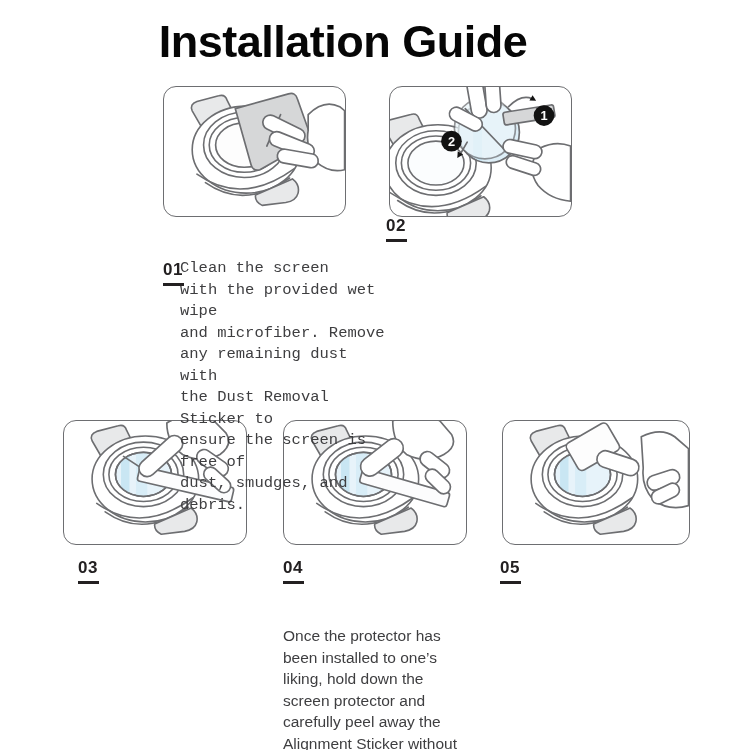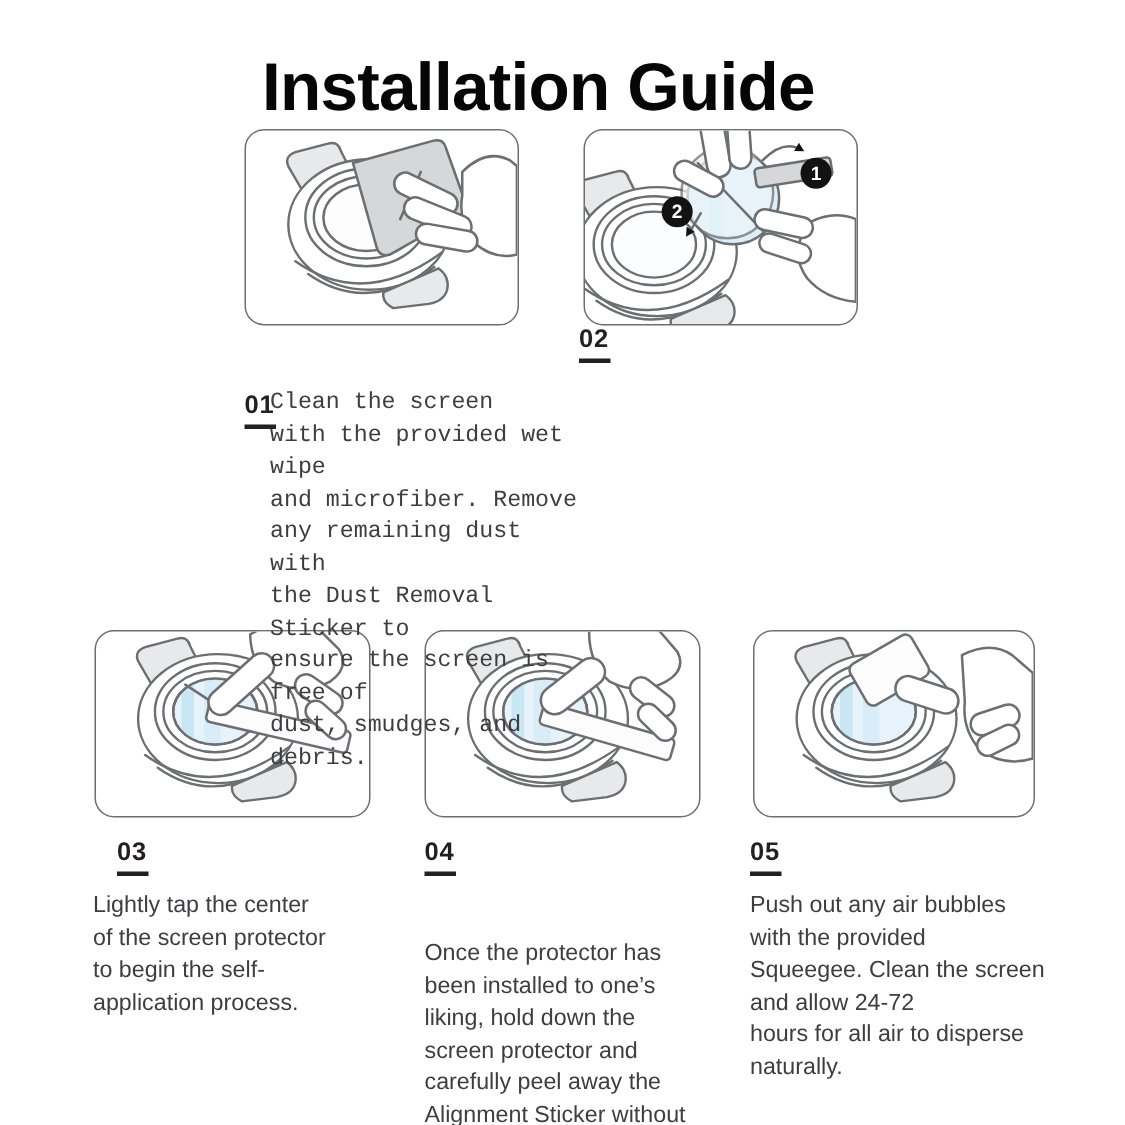--- a/index.html
+++ b/index.html
@@ -2,21 +2,21 @@
 <html lang="en"><head>
 <meta charset="utf-8">
 <style>
   html,body{margin:0;padding:0;}
   body{
     width:750px;height:750px;background:#ffffff;position:relative;overflow:hidden;
     font-family:"Liberation Sans", sans-serif;
   }
   .page{position:absolute;inset:0;}
   .title{
-    position:absolute;top:16px;left:0;width:686px;margin:16px;text-align:center;
+    position:absolute;top:16px;left:0;width:686px;margin:0;text-align:center;
     font-size:45px;font-weight:700;color:#060606;letter-spacing:-.5px;
   }
   .illus{
     position:absolute;border:1.6px solid #6d6e71;border-radius:13px;
     background:#fff;box-sizing:border-box;overflow:hidden;
   }
   .illus svg{width:100%;height:100%;display:block;}
   .b1{left:163px;top:86px;width:183px;height:131px;}
   .b2{left:389px;top:86px;width:183px;height:131px;}
   .b3{left:63px; top:420px;width:184px;height:125px;}
@@ -211,31 +211,21 @@
   <div class="step-label l4">04</div>
   <div class="step-label l5">05</div>
 
   <div class="step-text t1">Clean the screen
 with the provided wet wipe
 and microfiber. Remove
 any remaining dust with
 the Dust Removal Sticker to
 ensure the screen is free of
 dust, smudges, and debris.</div>
-  <div class="step-text t3">Lightly tap the center
-of the screen protector
-to begin the self-
-application process.</div>
   <div class="step-text t4">Once the protector has
 been installed to one’s
 liking, hold down the
 screen protector and
 carefully peel away the
 Alignment Sticker without
 lifting the glass.</div>
-  <div class="step-text t5">Push out any air bubbles
-with the provided
-Squeegee. Clean the screen
-and allow 24-72
-hours for all air to disperse
-naturally.</div>
 
 </div>
 
 </body></html>

